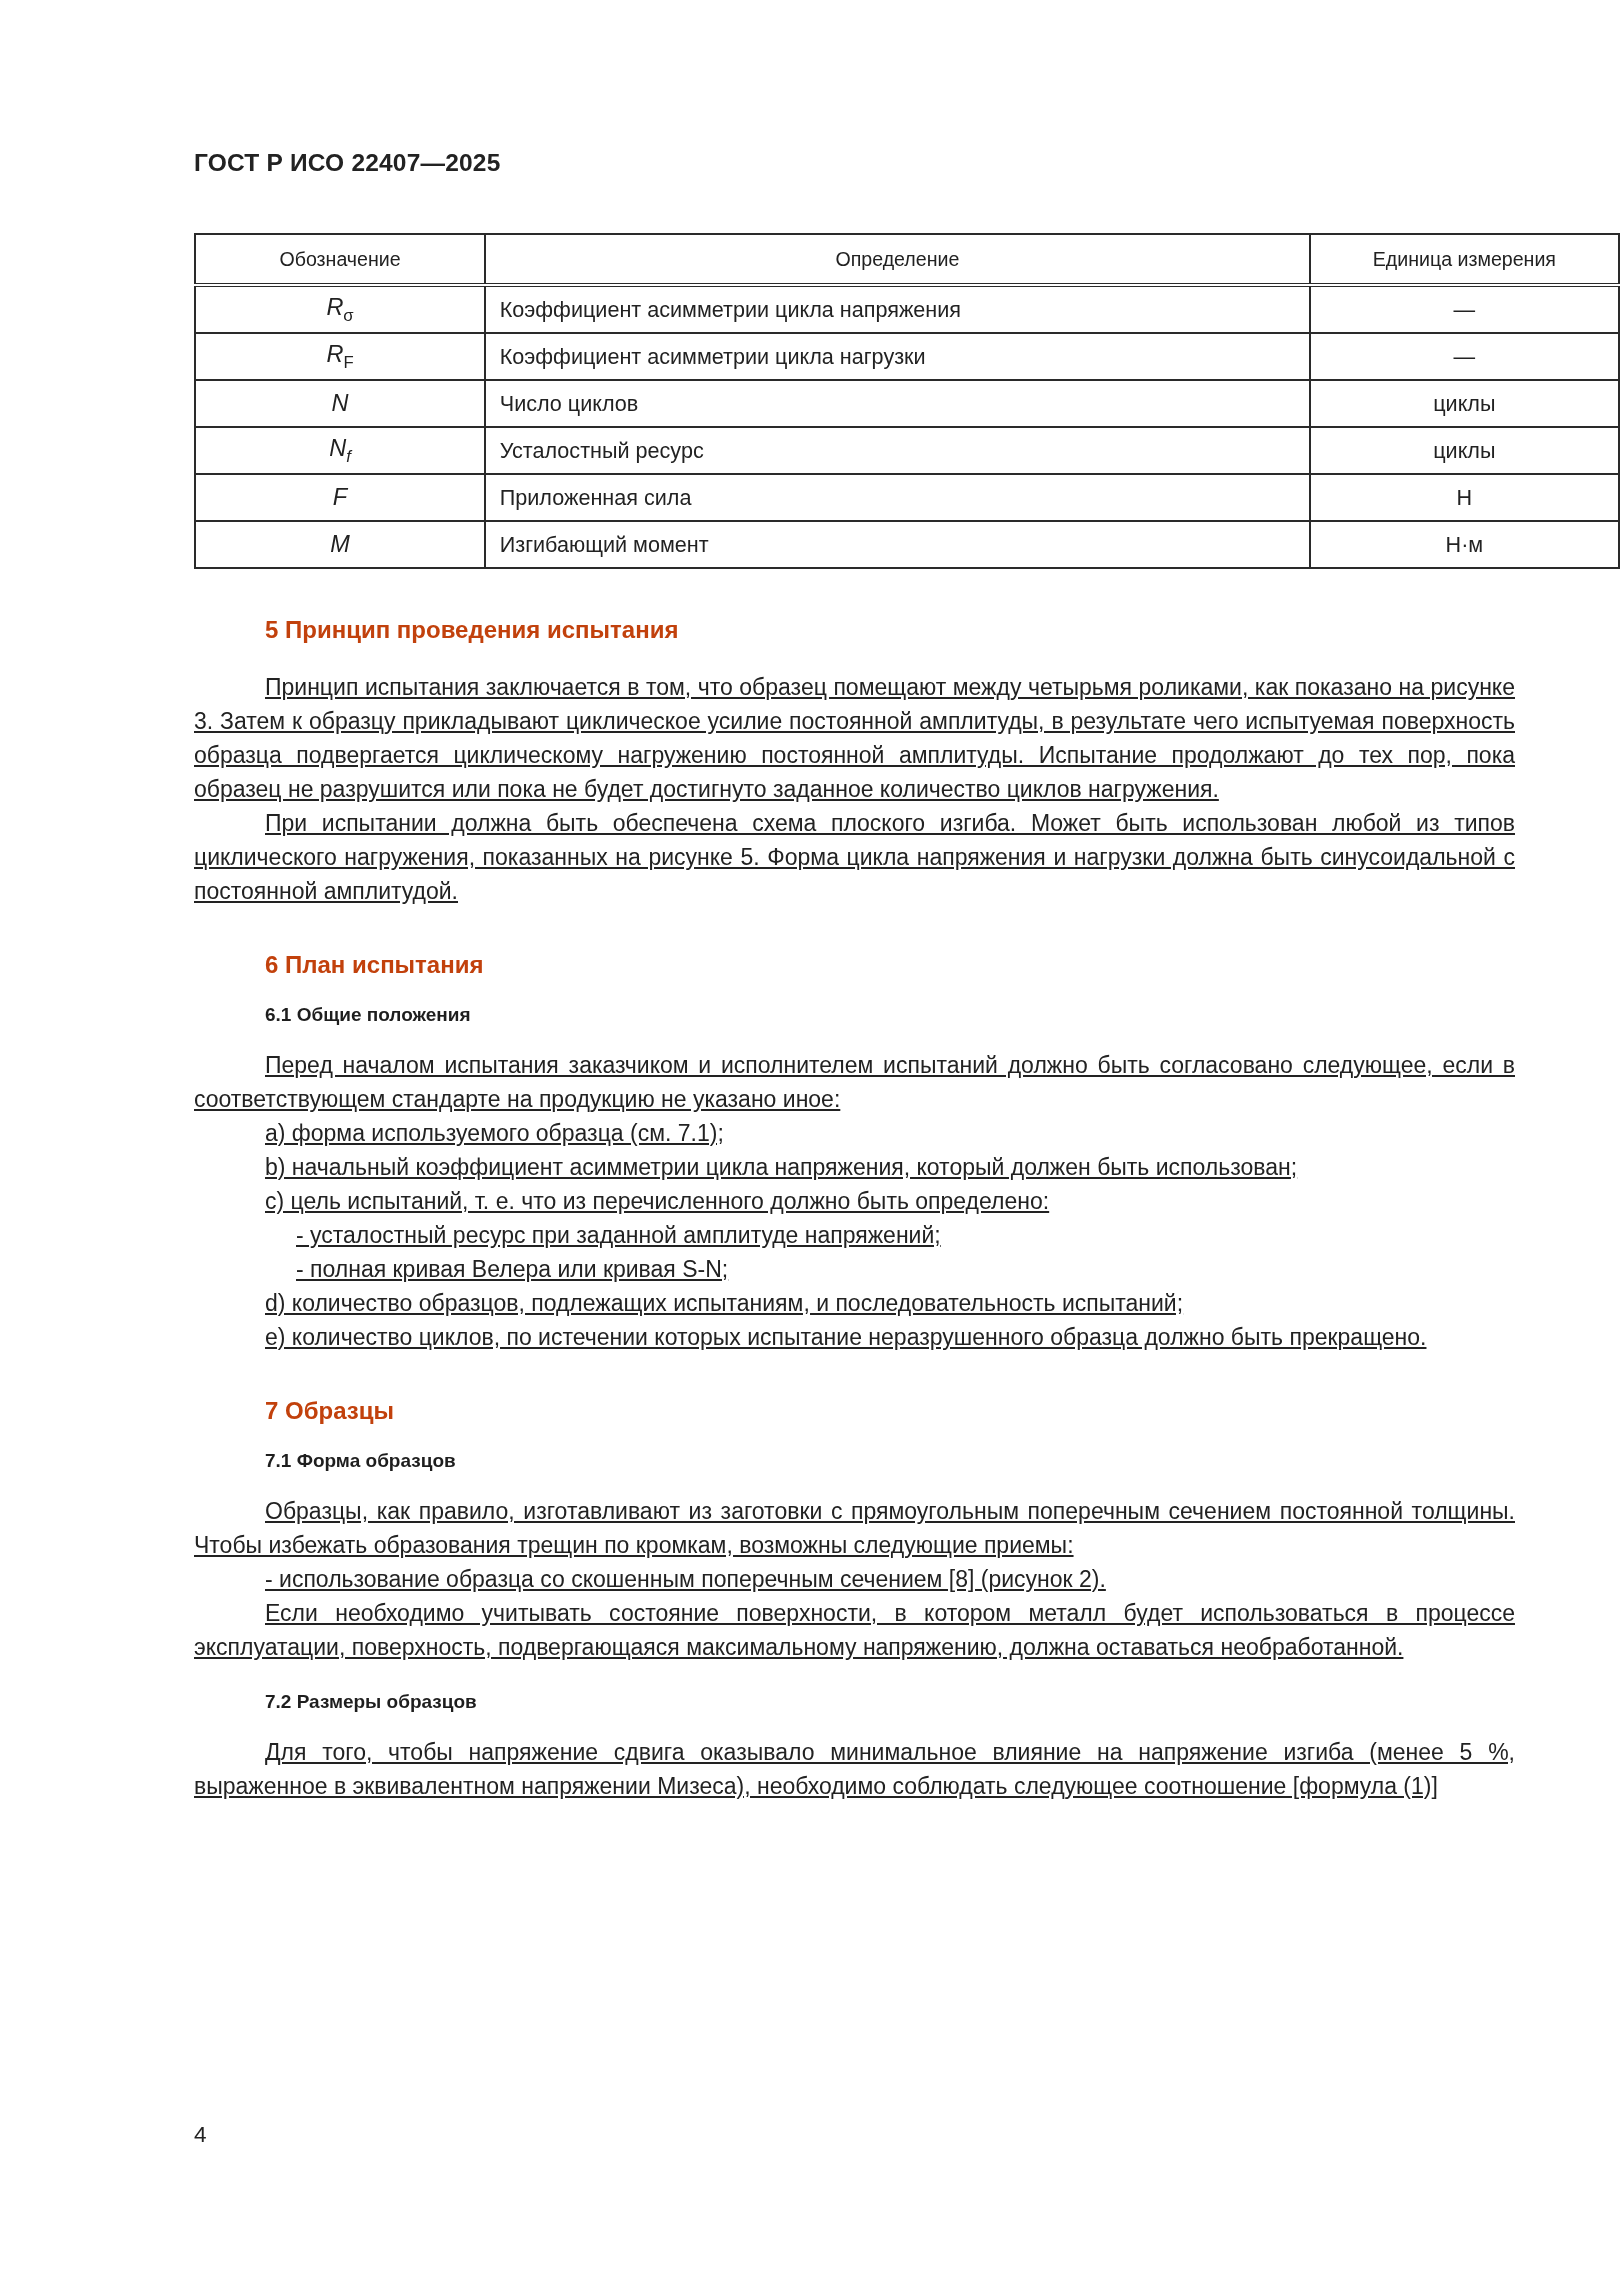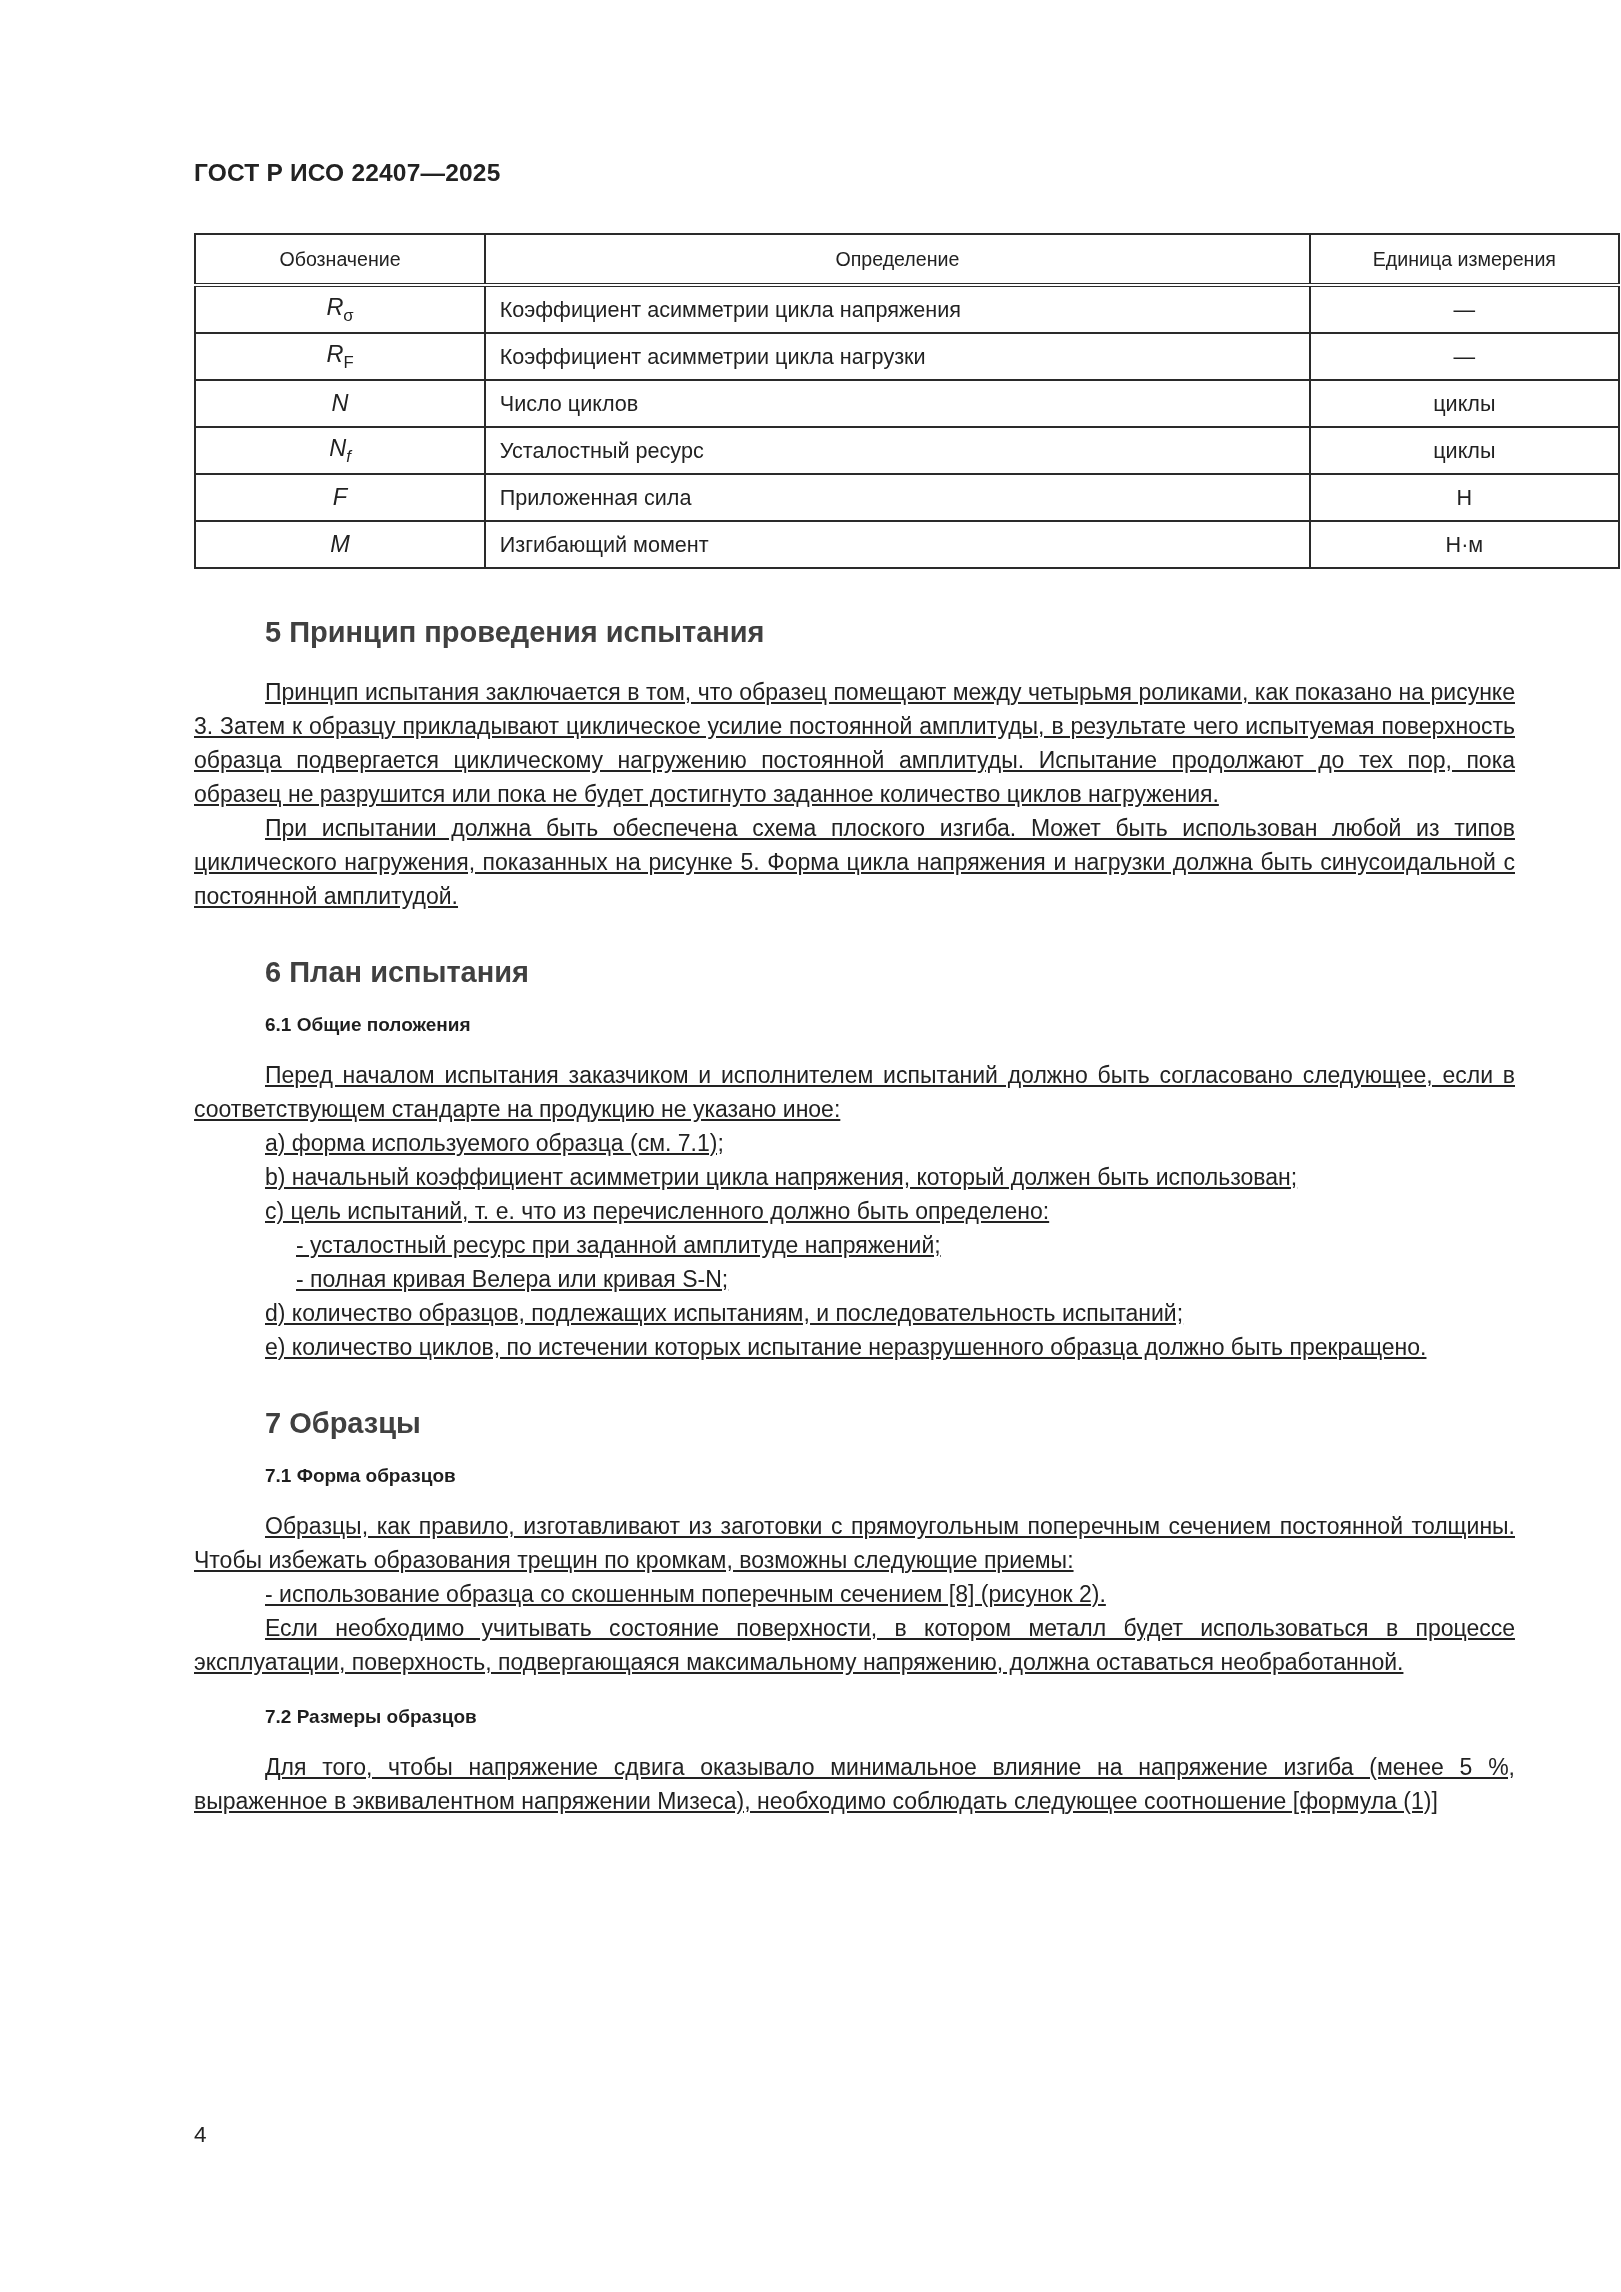--- a/index.html
+++ b/index.html
@@ -3,40 +3,40 @@
 <meta charset="utf-8">
 <style>
   html, body { margin: 0; padding: 0; background: #ffffff; }
   body {
     width: 1621px; height: 2293px; position: relative; overflow: hidden;
     font-family: "Liberation Sans", sans-serif; color: #1a1a1a;
   }
   .page { position: absolute; left: 194px; top: 0; width: 1321px; }
   .doc-header {
     position: absolute; top: 149px; left: 0;
-    font-size: 24.5px; font-weight: bold; letter-spacing: 0.2px; color: #222; margin-top: 10px;
+    font-size: 24.5px; font-weight: bold; letter-spacing: 0.2px; color: #222;
   }
   table.symbols {
     position: absolute; top: 233px; left: 0; width: 1426px;
     border-collapse: collapse; font-size: 21.6px;
   }
   table.symbols td, table.symbols th {
     border: 2px solid #2a2a2a; height: 45px; padding: 0 13.7px;
     font-weight: normal; color: #222;
   }
   table.symbols thead th { height: 48px; font-size: 19.6px; border-bottom: 4.9px double #2a2a2a; }
   .col-sym { width: 243px; text-align: center; }
   .col-def { width: 745px; text-align: left; border-radius: 23px; }
   .col-unit { width: 261px; text-align: center; }
   table.symbols thead th.col-def { text-align: center; }
   .sym { font-style: italic; font-size: 23.5px; }
   .sym sub { font-style: normal; font-size: 16.7px; vertical-align: -5.9px; }
   .sym sub.it { font-style: italic; }
   .content { position: absolute; top: 616px; left: 0; width: 1321px; }
-  h2 { font-size: 29px; font-weight: bold; margin: 0 0 25.5px 71px; color: #404040; }
+  h2 { font-size: 24px; font-weight: bold; margin: 0 0 25.5px 71px; color: #c2410c; }
   h3 { font-size: 19px; font-weight: bold; margin: 0 0 21.6px 71px; color: #1e1e1e; }
   p { font-size: 23px; line-height: 34px; margin: 0; text-align: justify; text-indent: 71px; color: #222; text-decoration: underline; }
   p.li { text-indent: 0; padding-left: 71px; text-align: left; }
   p.li2 { text-indent: 0; padding-left: 102px; text-align: left; }
   .gap-sec { height: 43px; }
   .gap-sub { height: 9.8px; }
   .page-number { position: absolute; top: 2122px; left: 0; font-size: 22.5px; color: #222; }
 </style>
 </head>
 <body>

